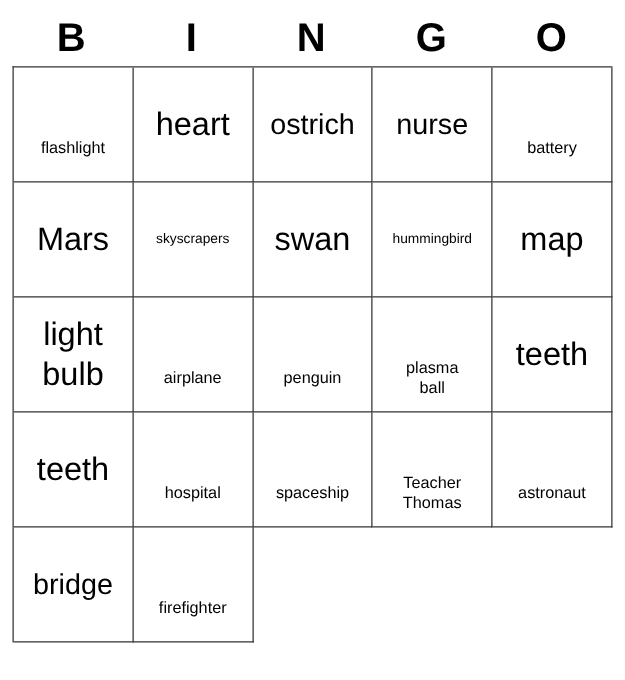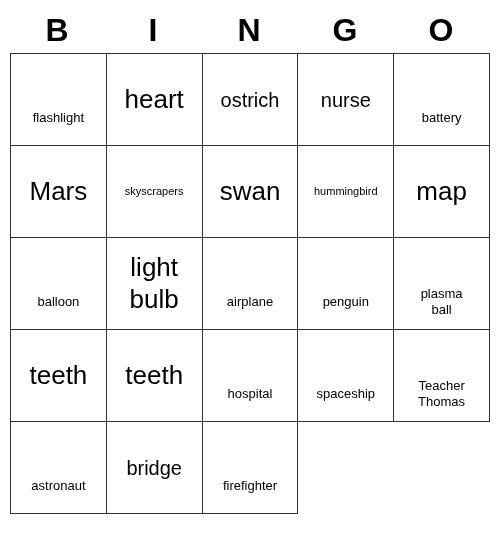--- a/index.html
+++ b/index.html
@@ -45,21 +45,21 @@
       height: 92px;
       padding: 4px;
     }
     .bingo-cell .cell-text {
       line-height: 1.2;
     }
     .size-large {
       font-size: 26px;
     }
     .size-medium {
-      font-size: 20px;
+      font-size: 23px;
     }
     .size-small {
       font-size: 13px;
       margin-top: 36px;
     }
     .size-xsmall {
       font-size: 11px;
     }
     .free-cell {
       font-size: 24px;
@@ -102,23 +102,20 @@
       <div class="bingo-cell">
         <span class="cell-text size-large">swan</span>
       </div>
       <div class="bingo-cell">
         <span class="cell-text size-xsmall">hummingbird</span>
       </div>
       <div class="bingo-cell">
         <span class="cell-text size-large">map</span>
       </div>
       <div class="bingo-cell">
-        <span class="cell-text size-small">balloon</span>
-      </div>
-      <div class="bingo-cell">
         <span class="cell-text size-large">light<br>bulb</span>
       </div>
       <div class="bingo-cell">
         <span class="cell-text size-small">airplane</span>
       </div>
       <div class="bingo-cell">
         <span class="cell-text size-small">penguin</span>
       </div>
       <div class="bingo-cell">
         <span class="cell-text size-small">plasma<br>ball</span>

